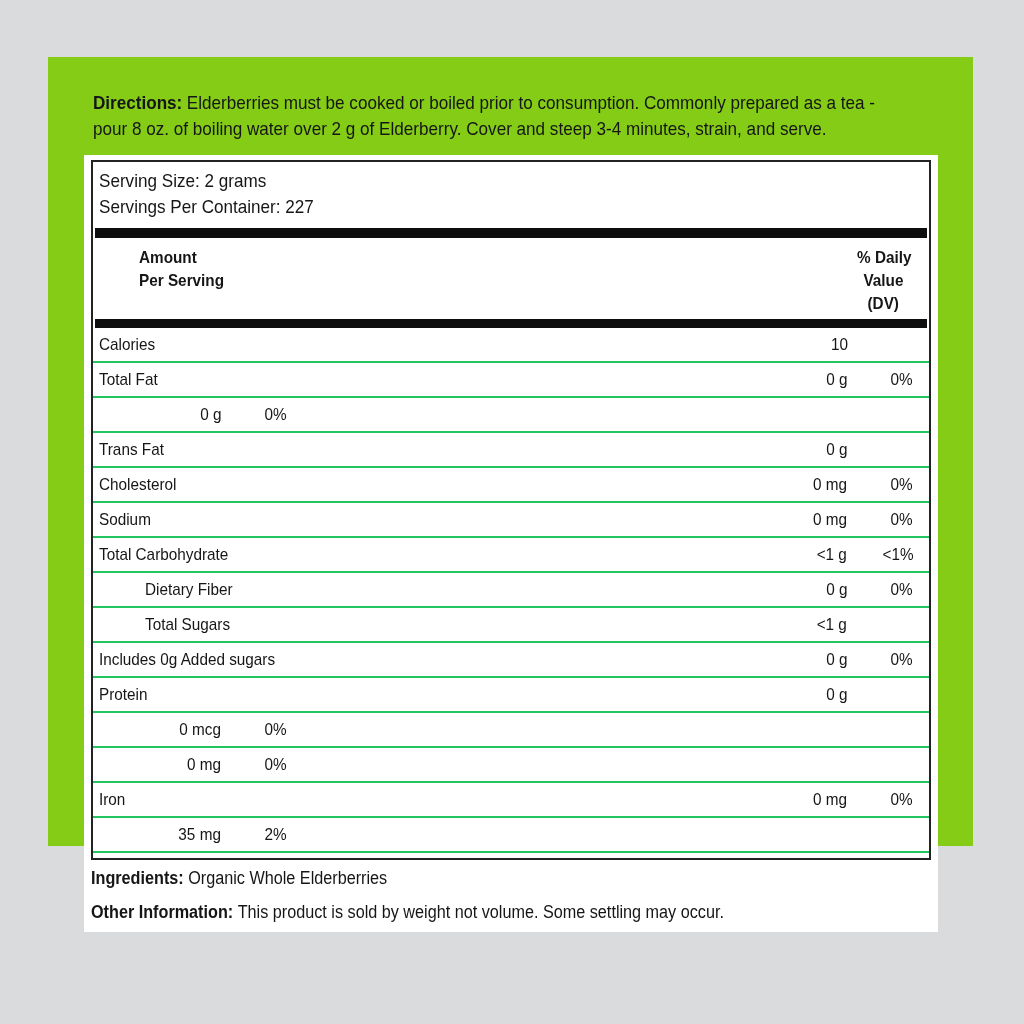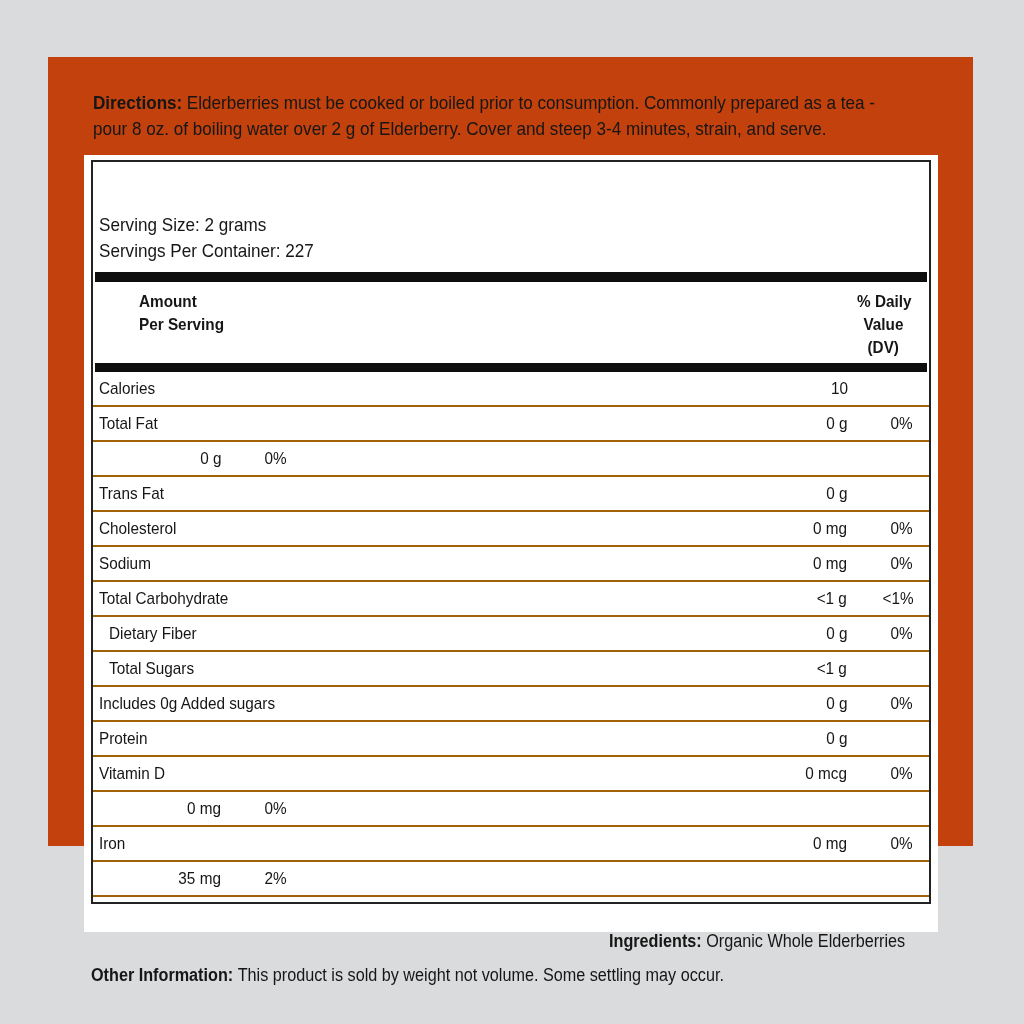--- a/index.html
+++ b/index.html
@@ -6,21 +6,21 @@
   html,body { width:1024px; height:1024px; }
   body {
     background:#dadbdc;
     font-family:"Liberation Sans", sans-serif;
     color:#161616;
     position:relative;
     overflow:hidden;
   }
   .panel {
     position:absolute; left:48px; top:57px; width:925px; height:789px;
-    background:#c2410c;
+    background:#84cc16;
   }
   
   .cond {
     display:inline-block;
     transform:scaleX(0.9);
     transform-origin:0 50%;
     white-space:nowrap;
   }
   .cond.c { transform-origin:50% 50%; }
   .cond.r { transform-origin:100% 50%; }
@@ -36,45 +36,45 @@
     background:#ffffff;
   }
   .facts-box {
     margin:5px 7px 0 7px;
     border:2px solid #222222;
     padding-bottom:5px;
     background:#ffffff;
   }
   .serving-info {
     padding:6px 6px 0 6px;
-    font-size:19px; line-height:26px;margin-top:44px;
+    font-size:19px; line-height:26px;
   }
   .bar { background:#0e0e0e; margin:0 2px; }
   .bar1 { height:10px; margin-top:8px; }
   .bar2 { height:9px; margin-top:4px; }
   .header-row {
     display:flex; margin-top:8px;
     font-size:17px; line-height:23px; font-weight:bold;
   }
   .h-left { flex:1; padding-left:6px;margin-left:40px; }
   .h-right { width:80px; padding-right:16px; text-align:center; }
   .rows { }
   .row {
     display:flex; align-items:center;
-    height:35px; border-bottom:2px solid #a16207;
+    height:35px; border-bottom:2px solid #22c55e;
     font-size:17px;
   }
   .cell-label { flex:1; padding-left:6px; }
-  .row.indent .cell-label { padding-left:16px; }
+  .row.indent .cell-label { padding-left:52px; }
   .cell-amount { width:130px; text-align:right; }
   .cell-dv { width:80px; text-align:right; padding-right:16px; }
   .footnote {
     padding-left:7px; font-size:18px; line-height:20px;
   }
-  .footnote.ingredients { margin-top:27px;text-align:right; }
+  .footnote.ingredients { margin-top:8px; }
   .footnote.other { margin-top:14px; }
 </style>
 </head>
 <body>
 
 <div class="panel">
 
   <div class="directions">
     <div class="cond">
       <span class="b gap">Directions:</span><span>Elderberries must be cooked or boiled prior to consumption. Commonly prepared as a tea -</span><br>
@@ -156,21 +156,20 @@
     <div class="cell-label"><span class="cond">Includes 0g Added sugars</span></div>
     <div class="cell-amount"><span class="cond c">0 g</span></div>
     <div class="cell-dv"><span class="cond r">0%</span></div>
   </div>
           <div class="row">
     <div class="cell-label"><span class="cond">Protein</span></div>
     <div class="cell-amount"><span class="cond c">0 g</span></div>
     <div class="cell-dv"><span class="cond r"></span></div>
   </div>
           <div class="row">
-    <div class="cell-label"><span class="cond">Vitamin D</span></div>
     <div class="cell-amount"><span class="cond c">0 mcg</span></div>
     <div class="cell-dv"><span class="cond r">0%</span></div>
   </div>
           <div class="row">
     <div class="cell-amount"><span class="cond c">0 mg</span></div>
     <div class="cell-dv"><span class="cond r">0%</span></div>
   </div>
           <div class="row">
     <div class="cell-label"><span class="cond">Iron</span></div>
     <div class="cell-amount"><span class="cond c">0 mg</span></div>

